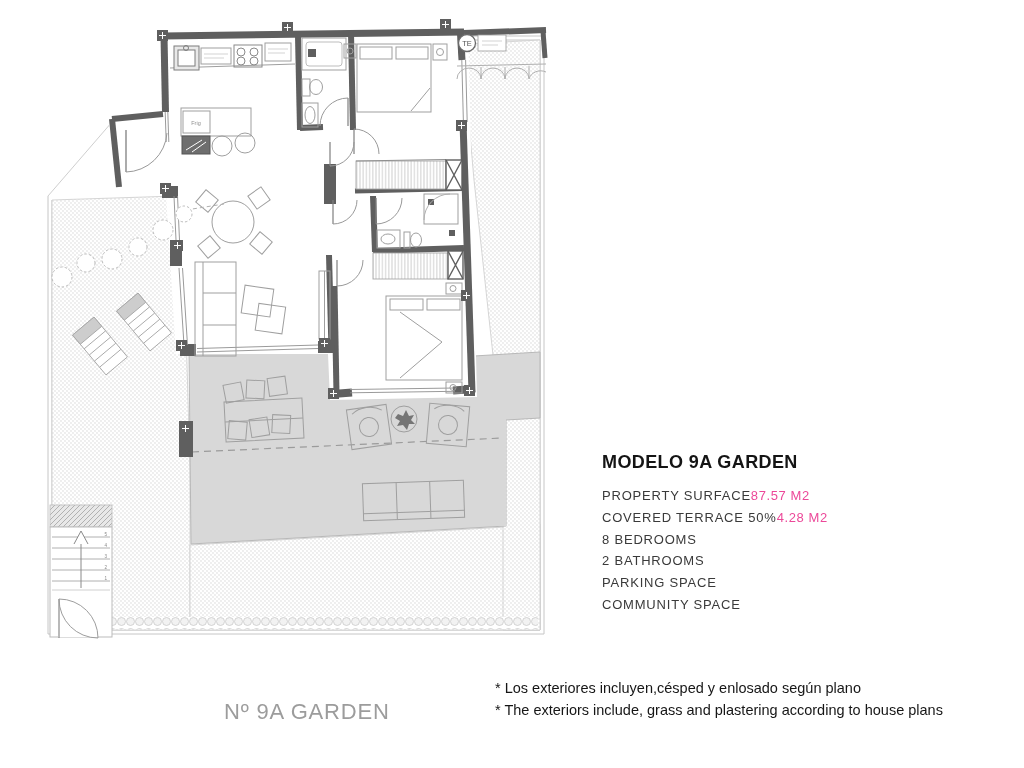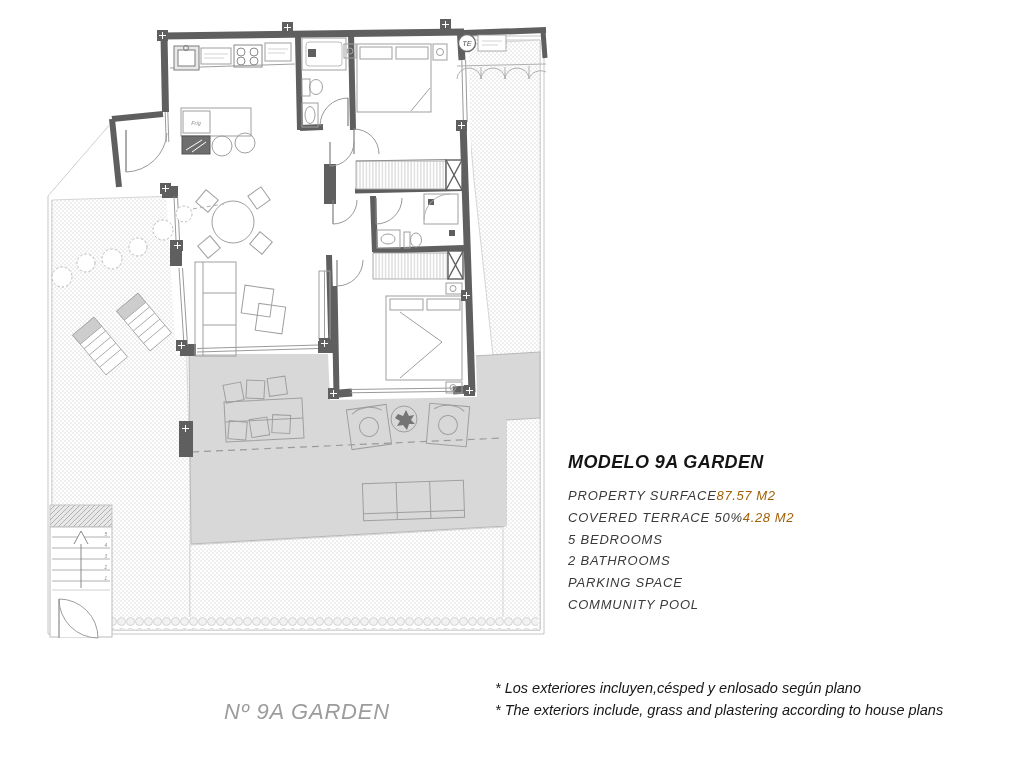--- a/index.html
+++ b/index.html
@@ -1,23 +1,23 @@
 <!DOCTYPE html>
 <html><head>
 <meta charset="utf-8">
 <style>
   html,body{margin:0;padding:0;background:#ffffff;}
   .canvas{position:relative;width:1024px;height:768px;background:#ffffff;overflow:hidden;
-          font-family:"Liberation Sans", sans-serif;font-style:italic;}
+          font-family:"Liberation Sans", sans-serif;}
   .plan-svg{position:absolute;left:0;top:0;}
-  .spec-panel{position:absolute;left:568px;top:452px;width:316px;}
+  .spec-panel{position:absolute;left:602px;top:452px;width:316px;}
   .spec-title{font-size:18px;font-weight:bold;color:#141414;letter-spacing:.4px;margin:0 0 12px 0;}
   .spec-row{display:flex;align-items:center;height:21.7px;
             font-size:13px;color:#3a3a3a;letter-spacing:.8px;}
-  .spec-row .val{letter-spacing:.6px;color:#a16207;}
+  .spec-row .val{letter-spacing:.6px;color:#ec4899;}
   .notes{position:absolute;left:495px;top:678px;font-size:14.5px;color:#161616;line-height:21.5px;}
   .unit-label{position:absolute;left:224px;top:699px;font-size:22px;color:#9c9c9c;letter-spacing:.8px;}
 </style>
 </head>
 <body>
 
 <div class="canvas">
 
 <svg class="plan-svg" width="600" height="680" viewBox="0 0 600 680">
   <defs>
@@ -419,33 +419,33 @@
   <div class="spec-title">MODELO 9A GARDEN</div>
   <div class="spec-row">
     <span>PROPERTY SURFACE</span>
     <span class="val">87.57 M2</span>
   </div>
   <div class="spec-row">
     <span>COVERED TERRACE 50%</span>
     <span class="val">4.28 M2</span>
   </div>
   <div class="spec-row">
-    <span>5 BEDROOMS</span>
+    <span>8 BEDROOMS</span>
     <span class="val"></span>
   </div>
   <div class="spec-row">
     <span>2 BATHROOMS</span>
     <span class="val"></span>
   </div>
   <div class="spec-row">
     <span>PARKING SPACE</span>
     <span class="val"></span>
   </div>
   <div class="spec-row">
-    <span>COMMUNITY POOL</span>
+    <span>COMMUNITY SPACE</span>
     <span class="val"></span>
   </div>
 </div>
 
 <div class="notes">
   <div>* Los exteriores incluyen,césped y enlosado según plano</div>
   <div>* The exteriors include, grass and plastering according to house plans</div>
 </div>
 
 <div class="unit-label">Nº 9A GARDEN</div>

